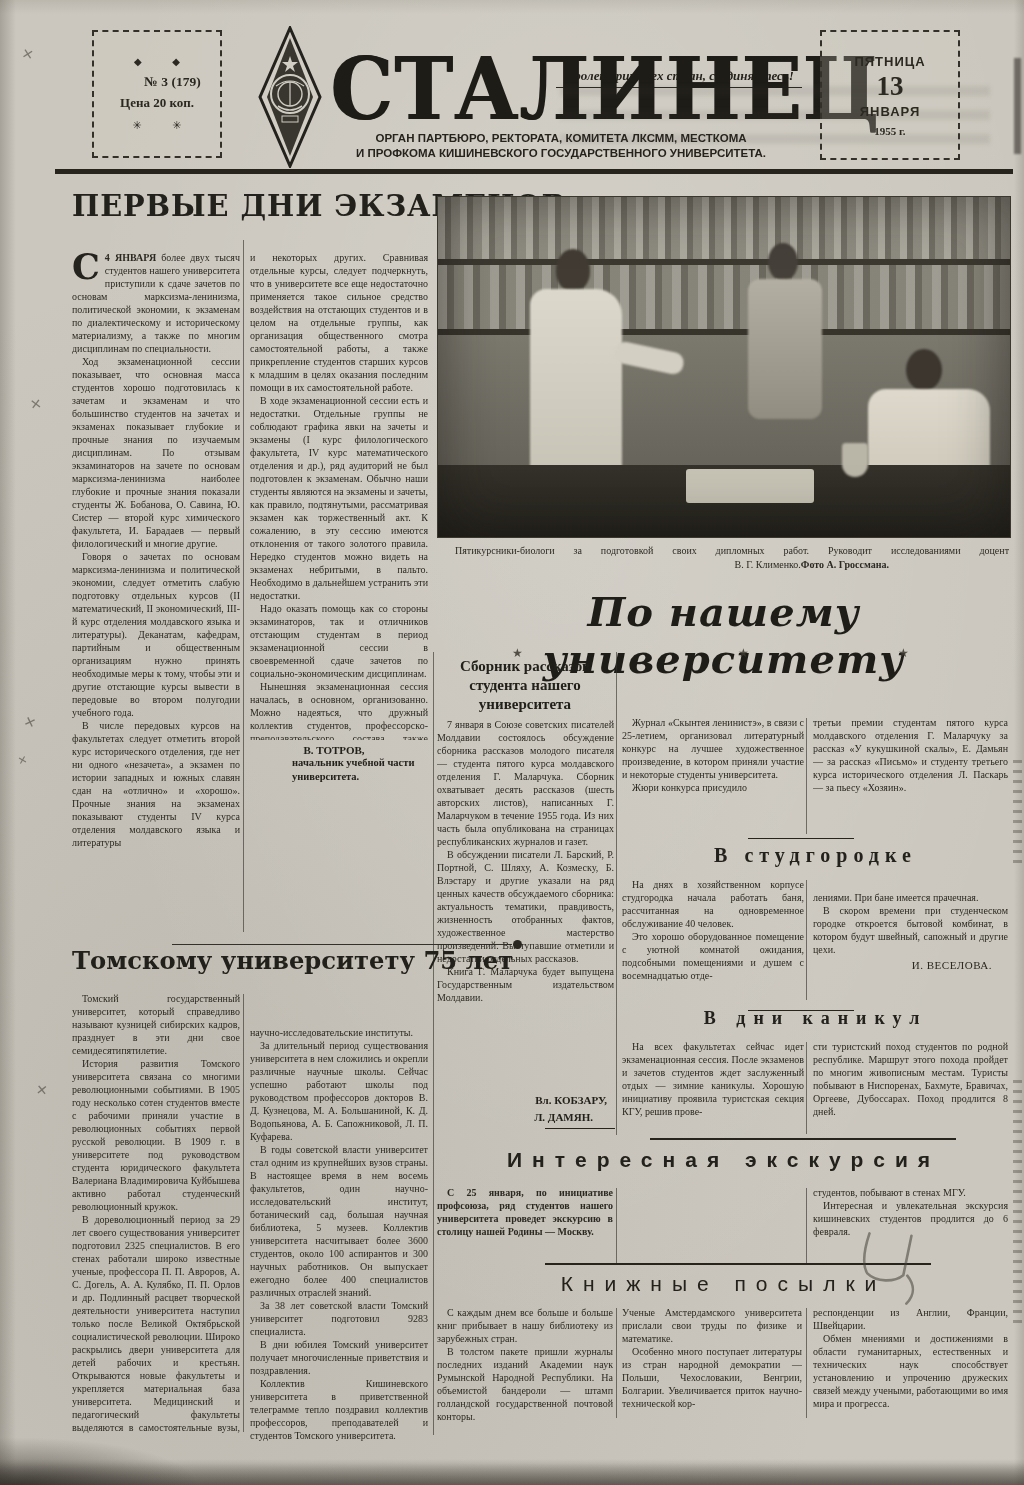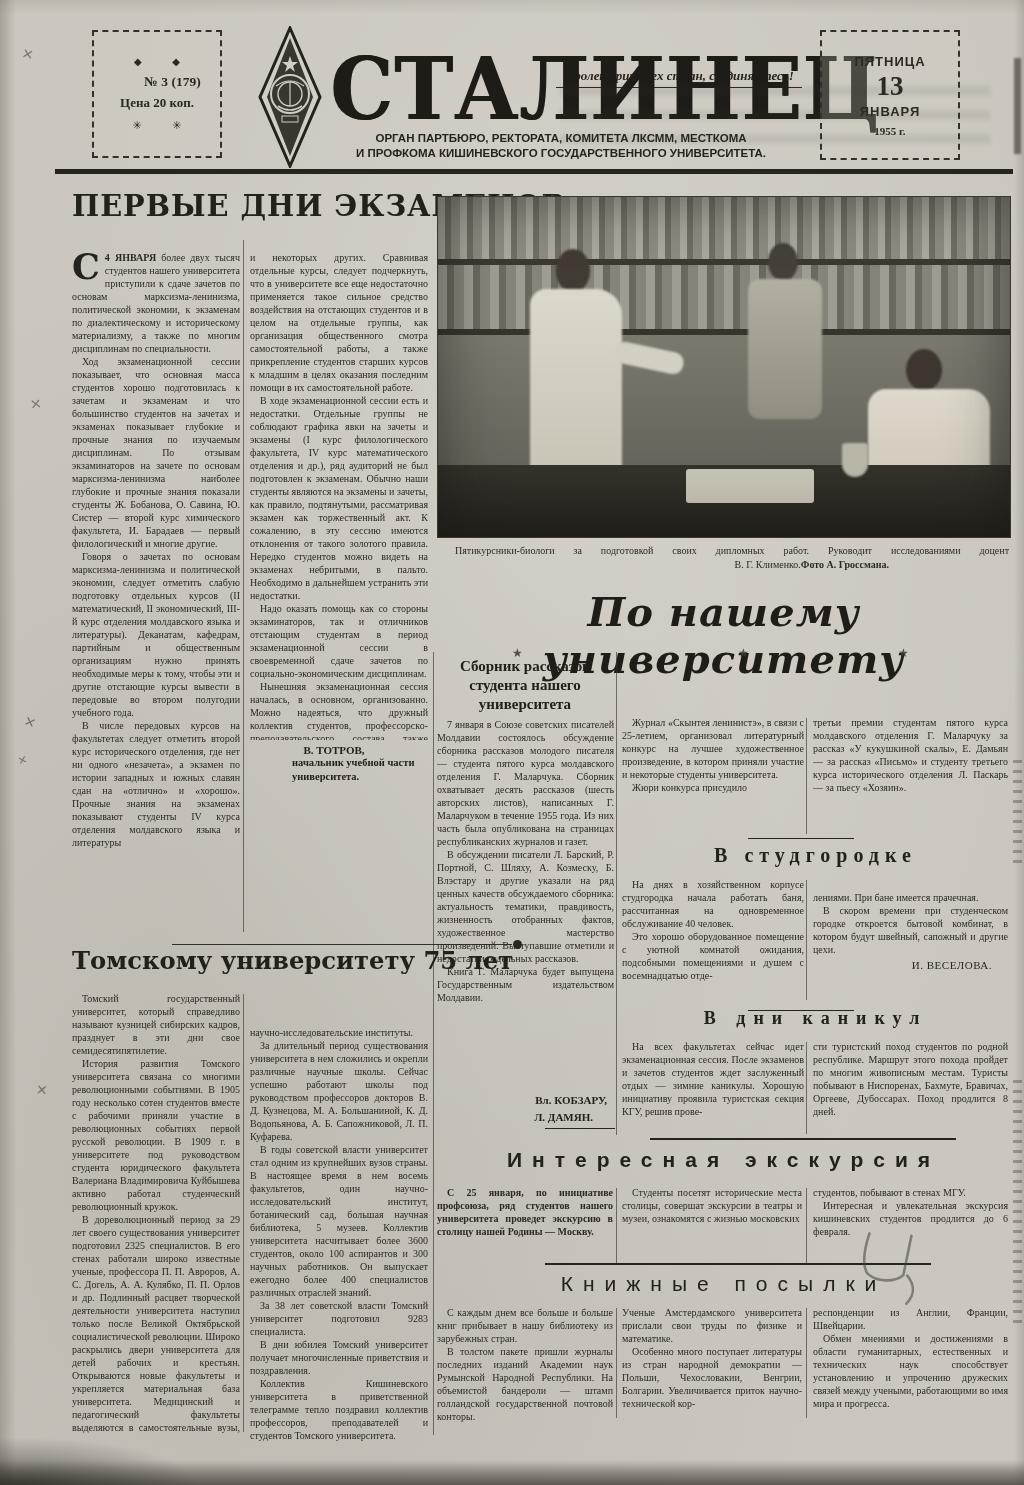--- a/index.html
+++ b/index.html
@@ -181,21 +181,20 @@
 
   <div class="heading-spaced ser" style="left:622px;top:1008px;width:387px;font-size:18px;font-weight:bold;letter-spacing:8px;">В дни каникул</div>
   <div class="body-col" style="left:622px;top:1040px;width:182px;height:96px;"> На всех факультетах сейчас идет экзаменационная сессия. После экзаменов и зачетов студентов ждет заслуженный отдых — зимние каникулы. Хорошую инициативу проявила туристская секция КГУ, решив прове-</div>
   <div class="vrule" style="left:806px;top:1042px;height:92px;"></div>
   <div class="body-col" style="left:813px;top:1040px;width:195px;height:96px;">сти туристский поход студентов по родной республике. Маршрут этого похода пройдет по многим живописным местам. Туристы побывают в Ниспоренах, Бахмуте, Бравичах, Оргееве, Дубоссарах. Поход продлится 8 дней.</div>
   <div class="rule" style="left:650px;top:1138px;width:306px;height:2px;"></div>
 
   <div class="heading-spaced sans" style="left:437px;top:1148px;width:573px;font-size:21px;font-weight:bold;letter-spacing:10px;">Интересная экскурсия</div>
   <div class="body-col" style="left:437px;top:1186px;width:176px;height:80px;font-weight:bold;"> С 25 января, по инициативе профсоюза, ряд студентов нашего университета проведет экскурсию в столицу нашей Родины — Москву.</div>
   <div class="vrule" style="left:616px;top:1188px;height:76px;"></div>
-  <div class="body-col" style="left:622px;top:1186px;width:180px;height:80px;"> Студенты посетят исторические места столицы, совершат экскурсии в театры и музеи, ознакомятся с жизнью московских</div>
   <div class="vrule" style="left:806px;top:1188px;height:76px;"></div>
   <div class="body-col" style="left:813px;top:1186px;width:195px;height:80px;">студентов, побывают в стенах МГУ.
  Интересная и увлекательная экскурсия кишиневских студентов продлится до 6 февраля.</div>
   <div class="rule" style="left:545px;top:1263px;width:386px;height:2px;"></div>
 
   <div class="heading-spaced sans" style="left:437px;top:1272px;width:573px;font-size:21px;font-weight:normal;letter-spacing:10px;">Книжные посылки</div>
   <div class="body-col" style="left:437px;top:1306px;width:176px;height:118px;"> С каждым днем все больше и больше книг прибывает в нашу библиотеку из зарубежных стран.
  В толстом пакете пришли журналы последних изданий Академии наук Румынской Народной Республики. На объемистой бандероли — штамп голландской государственной почтовой конторы.</div>
   <div class="vrule" style="left:616px;top:1308px;height:110px;"></div>
   <div class="body-col" style="left:622px;top:1306px;width:180px;height:118px;">Ученые Амстердамского университета прислали свои труды по физике и математике.

